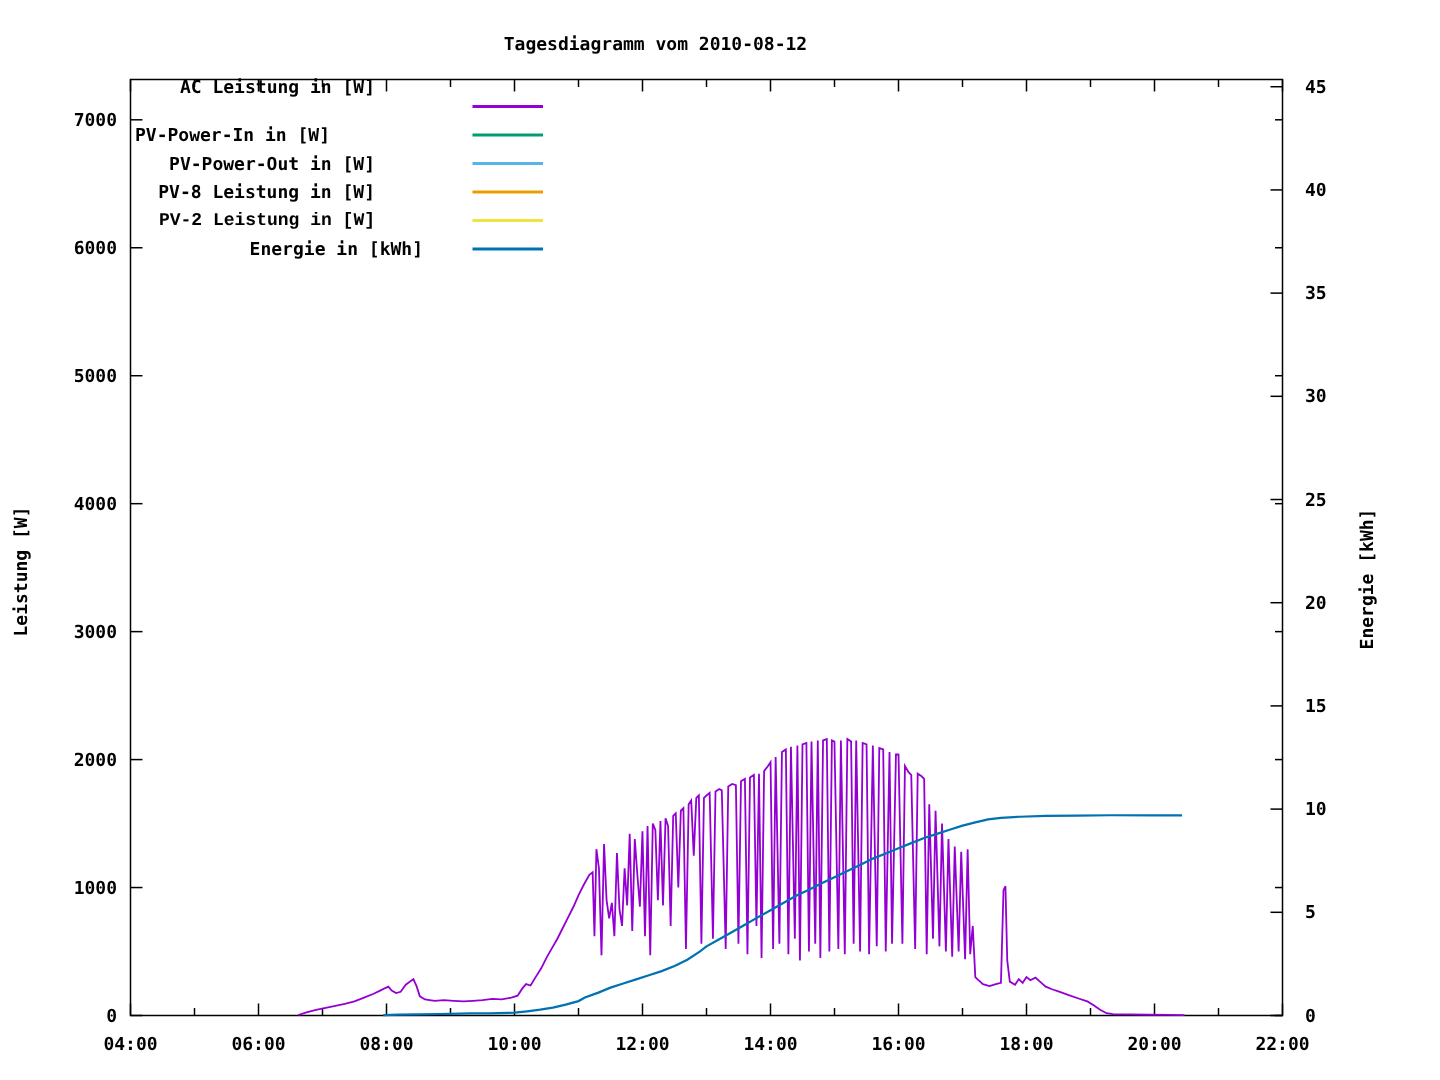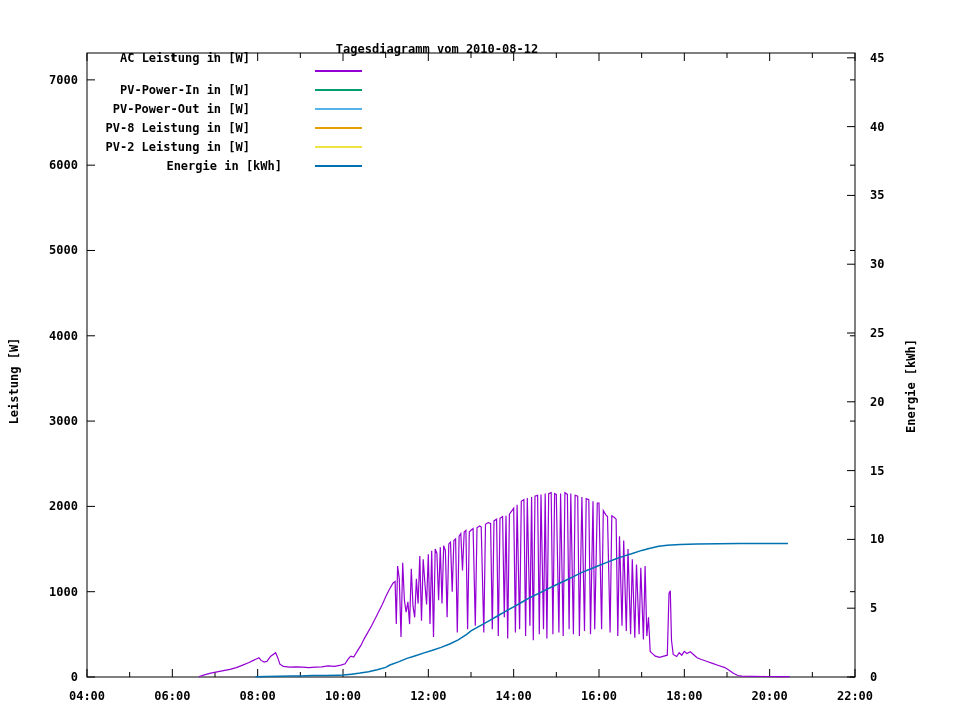--- a/index.html
+++ b/index.html
@@ -1,18 +1,18 @@
 <!DOCTYPE html>
 <html><head>
 <meta charset="utf-8">
 <style>
   html,body{margin:0;padding:0;background:#ffffff;}
   body{width:960px;height:720px;position:relative;overflow:hidden;
        font-family:"DejaVu Sans Mono",monospace;color:#000;}
-  .lbl{position:absolute;font-size:12px;font-weight:bold;white-space:nowrap;margin-top:20px;}
+  .lbl{position:absolute;font-size:12px;font-weight:bold;white-space:nowrap;}
   #chart-title{top:22px;left:287px;width:300px;text-align:center;}
   .legend-row{position:absolute;left:60px;width:190px;text-align:right;
               font-size:12px;font-weight:bold;white-space:nowrap;height:16px;line-height:16px;}
   .legend-swatch{position:absolute;left:315px;width:47px;height:2px;}
   .vlabel{position:absolute;font-size:12px;font-weight:bold;white-space:nowrap;
           transform:translate(-50%,-50%) rotate(-90deg);}
   #plot-svg{position:absolute;left:0;top:0;}
   svg text{font-family:"DejaVu Sans Mono",monospace;font-size:12px;font-weight:bold;fill:#000;}
 </style>
 </head>
@@ -118,27 +118,27 @@
 
 <div id="chart-title" class="lbl">Tagesdiagramm vom 2010-08-12</div>
 
 <div class="vlabel" style="left:14px;top:381px;">Leistung [W]</div>
 <div class="vlabel" style="left:911px;top:386px;">Energie [kWh]</div>
 
 <div>
   <div class="legend-row" style="top:50px;">AC Leistung in [W]</div>
   <div class="legend-swatch" style="top: 70px; background: rgb(148, 0, 211);"></div>
 
-  <div class="legend-row" style="top:82px;">PV-Power-In in [W]</div>
+  <div class="legend-row" style="top:82px;text-align:center;">PV-Power-In in [W]</div>
   <div class="legend-swatch" style="top: 89px; background: rgb(0, 158, 115);"></div>
 
   <div class="legend-row" style="top:101px;">PV-Power-Out in [W]</div>
   <div class="legend-swatch" style="top: 108px; background: rgb(86, 180, 233);"></div>
 
   <div class="legend-row" style="top:120px;">PV-8 Leistung in [W]</div>
   <div class="legend-swatch" style="top: 127px; background: rgb(230, 159, 0);"></div>
 
-  <div class="legend-row" style="top:139px;">PV-2 Leistung in [W]</div>
+  <div class="legend-row" style="top:139px;font-family:Liberation Mono, monospace;">PV-2 Leistung in [W]</div>
   <div class="legend-swatch" style="top: 146px; background: rgb(240, 228, 66);"></div>
 
   <div class="legend-row" style="top:158px;padding-left:32px;">Energie in [kWh]</div>
   <div class="legend-swatch" style="top: 165px; background: rgb(0, 114, 178);"></div>
 </div>
 
 </body></html>

